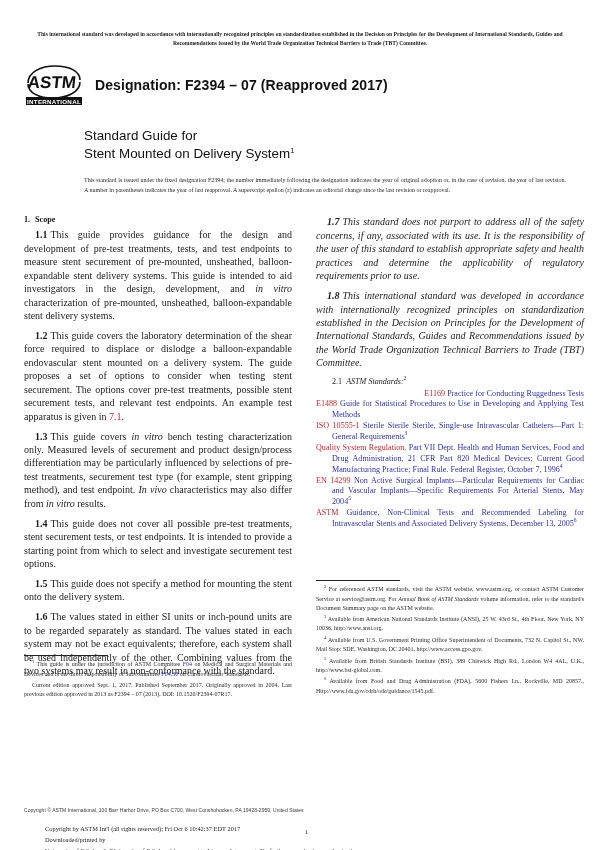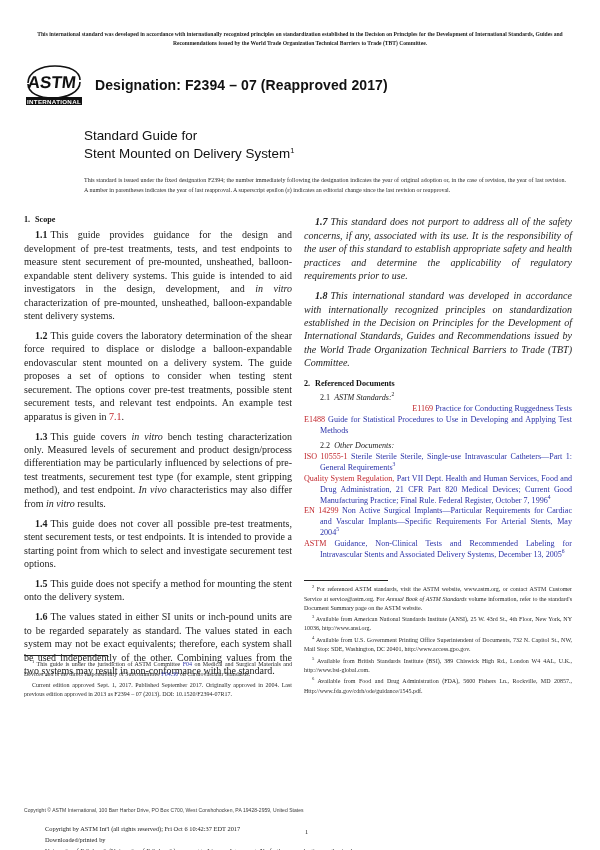--- a/index.html
+++ b/index.html
@@ -83,21 +83,21 @@
     font-size: 6.0px;
     line-height: 1.62;
     text-align: justify;
     color: #2a2a2a;
   }
 
   
   .columns {
     display: flex;
     margin-top: 20px;
-    gap: 12px;
+    gap: 24px;
     align-items: flex-start;
   }
   .col {
     width: 268px;
     flex: 0 0 268px;
     position: relative;
   }
   .sec-head {
     font-size: 8.1px;
     font-weight: bold;
@@ -275,41 +275,35 @@
     <div class="col">
 
       <p class="body italic">
         <span class="lbl">1.7</span><span>This standard does not purport to address all of the safety concerns, if any, associated with its use. It is the responsibility of the user of this standard to establish appropriate safety and health practices and determine the applicability of regulatory requirements prior to use.</span>
       </p>
 
       <p class="body italic">
         <span class="lbl">1.8</span><span>This international standard was developed in accordance with internationally recognized principles on standardization established in the Decision on Principles for the Development of International Standards, Guides and Recommendations issued by the World Trade Organization Technical Barriers to Trade (TBT) Committee.</span>
       </p>
 
-      <div class="sec-head" style="margin-top:9px;">
-        <span class="num">2.</span><span>Referenced Documents</span>
-      </div>
 
       <div class="subsec">
         <span class="n">2.1</span><span>ASTM Standards:</span><sup>2</sup>
       </div>
 
       <div class="ref-entry tight">
         <span class="code">E1169</span>
         <span>Practice for Conducting Ruggedness Tests</span>
       </div>
 
       <div class="ref-entry">
         <span class="code">E1488</span>
         <span>Guide for Statistical Procedures to Use in Developing and Applying Test Methods</span>
       </div>
 
-      <div class="subsec" style="margin-top:3px;">
-        <span class="n">2.2</span><span>Other Documents:</span>
-      </div>
 
       <div class="ref-entry">
         <span class="code">ISO 10555-1</span>
         <span>Sterile Sterile Sterile, Single-use Intravascular Catheters—Part 1: General Requirements</span><sup>3</sup>
       </div>
 
       <div class="ref-entry">
         <span class="code">Quality System Regulation,</span>
         <span>Part VII Dept. Health and Human Services, Food and Drug Administration, 21 CFR Part 820 Medical Devices; Current Good Manufacturing Practice; Final Rule. Federal Register, October 7, 1996</span><sup>4</sup>
       </div>

